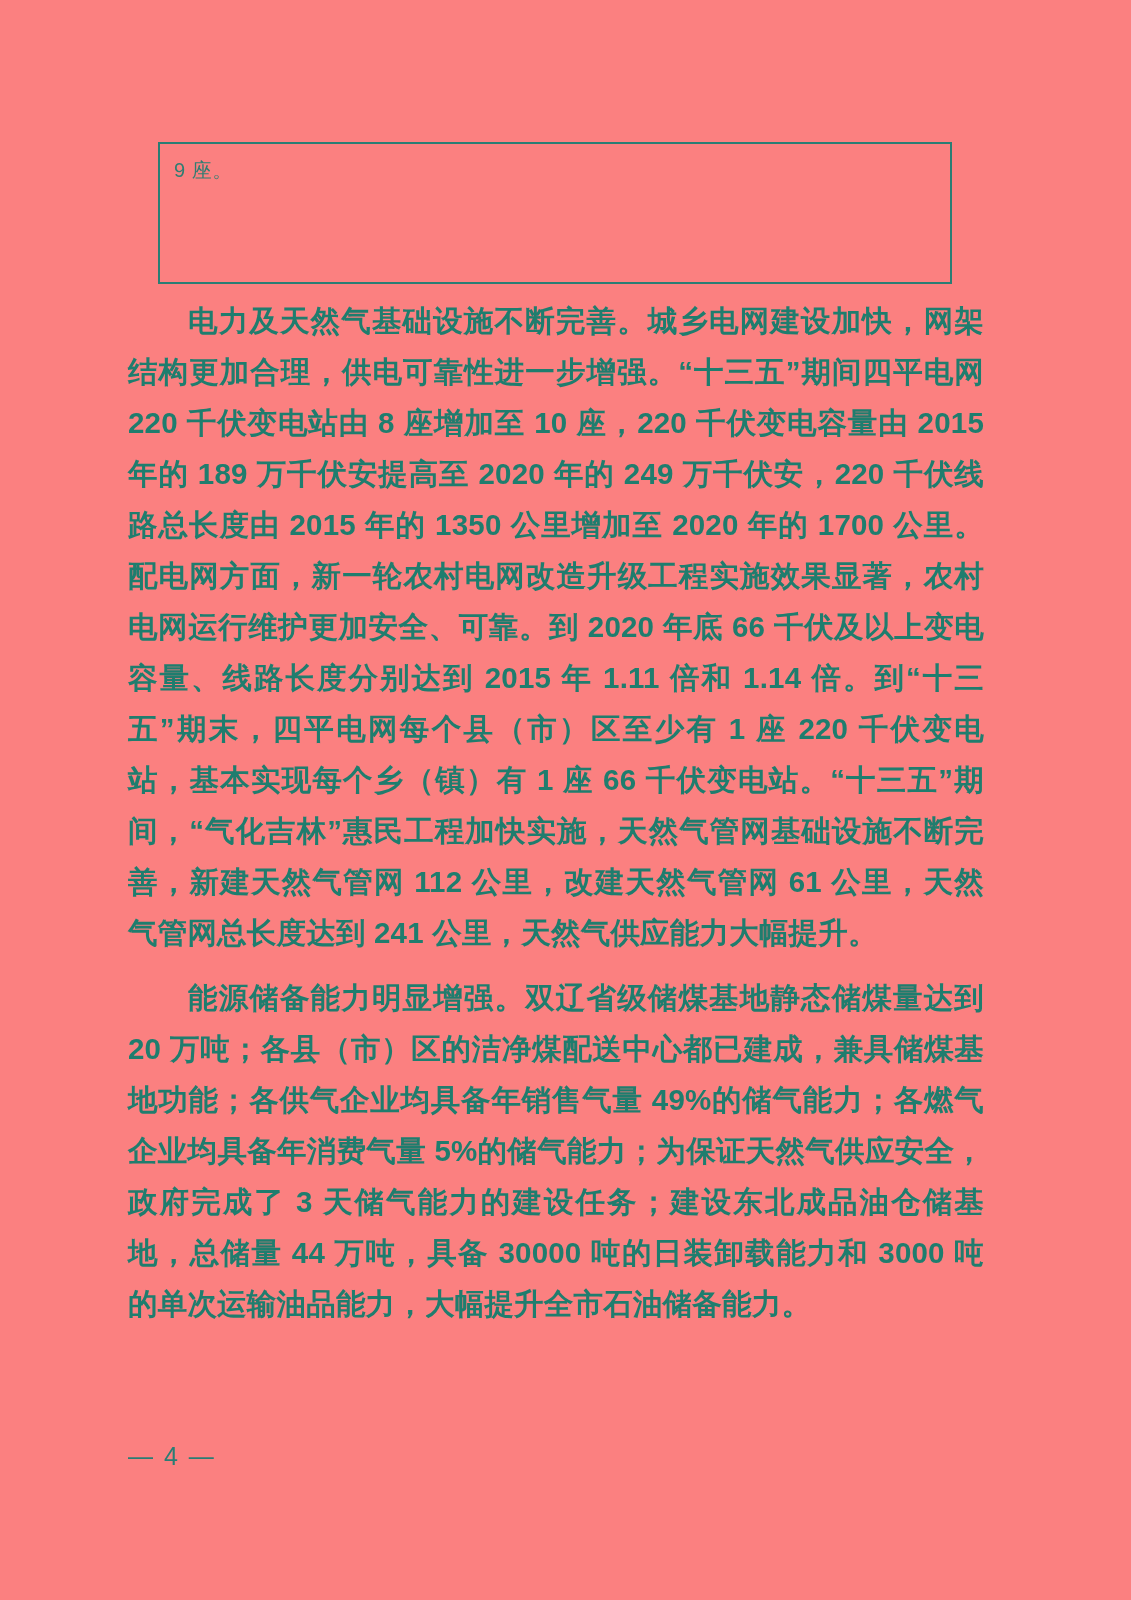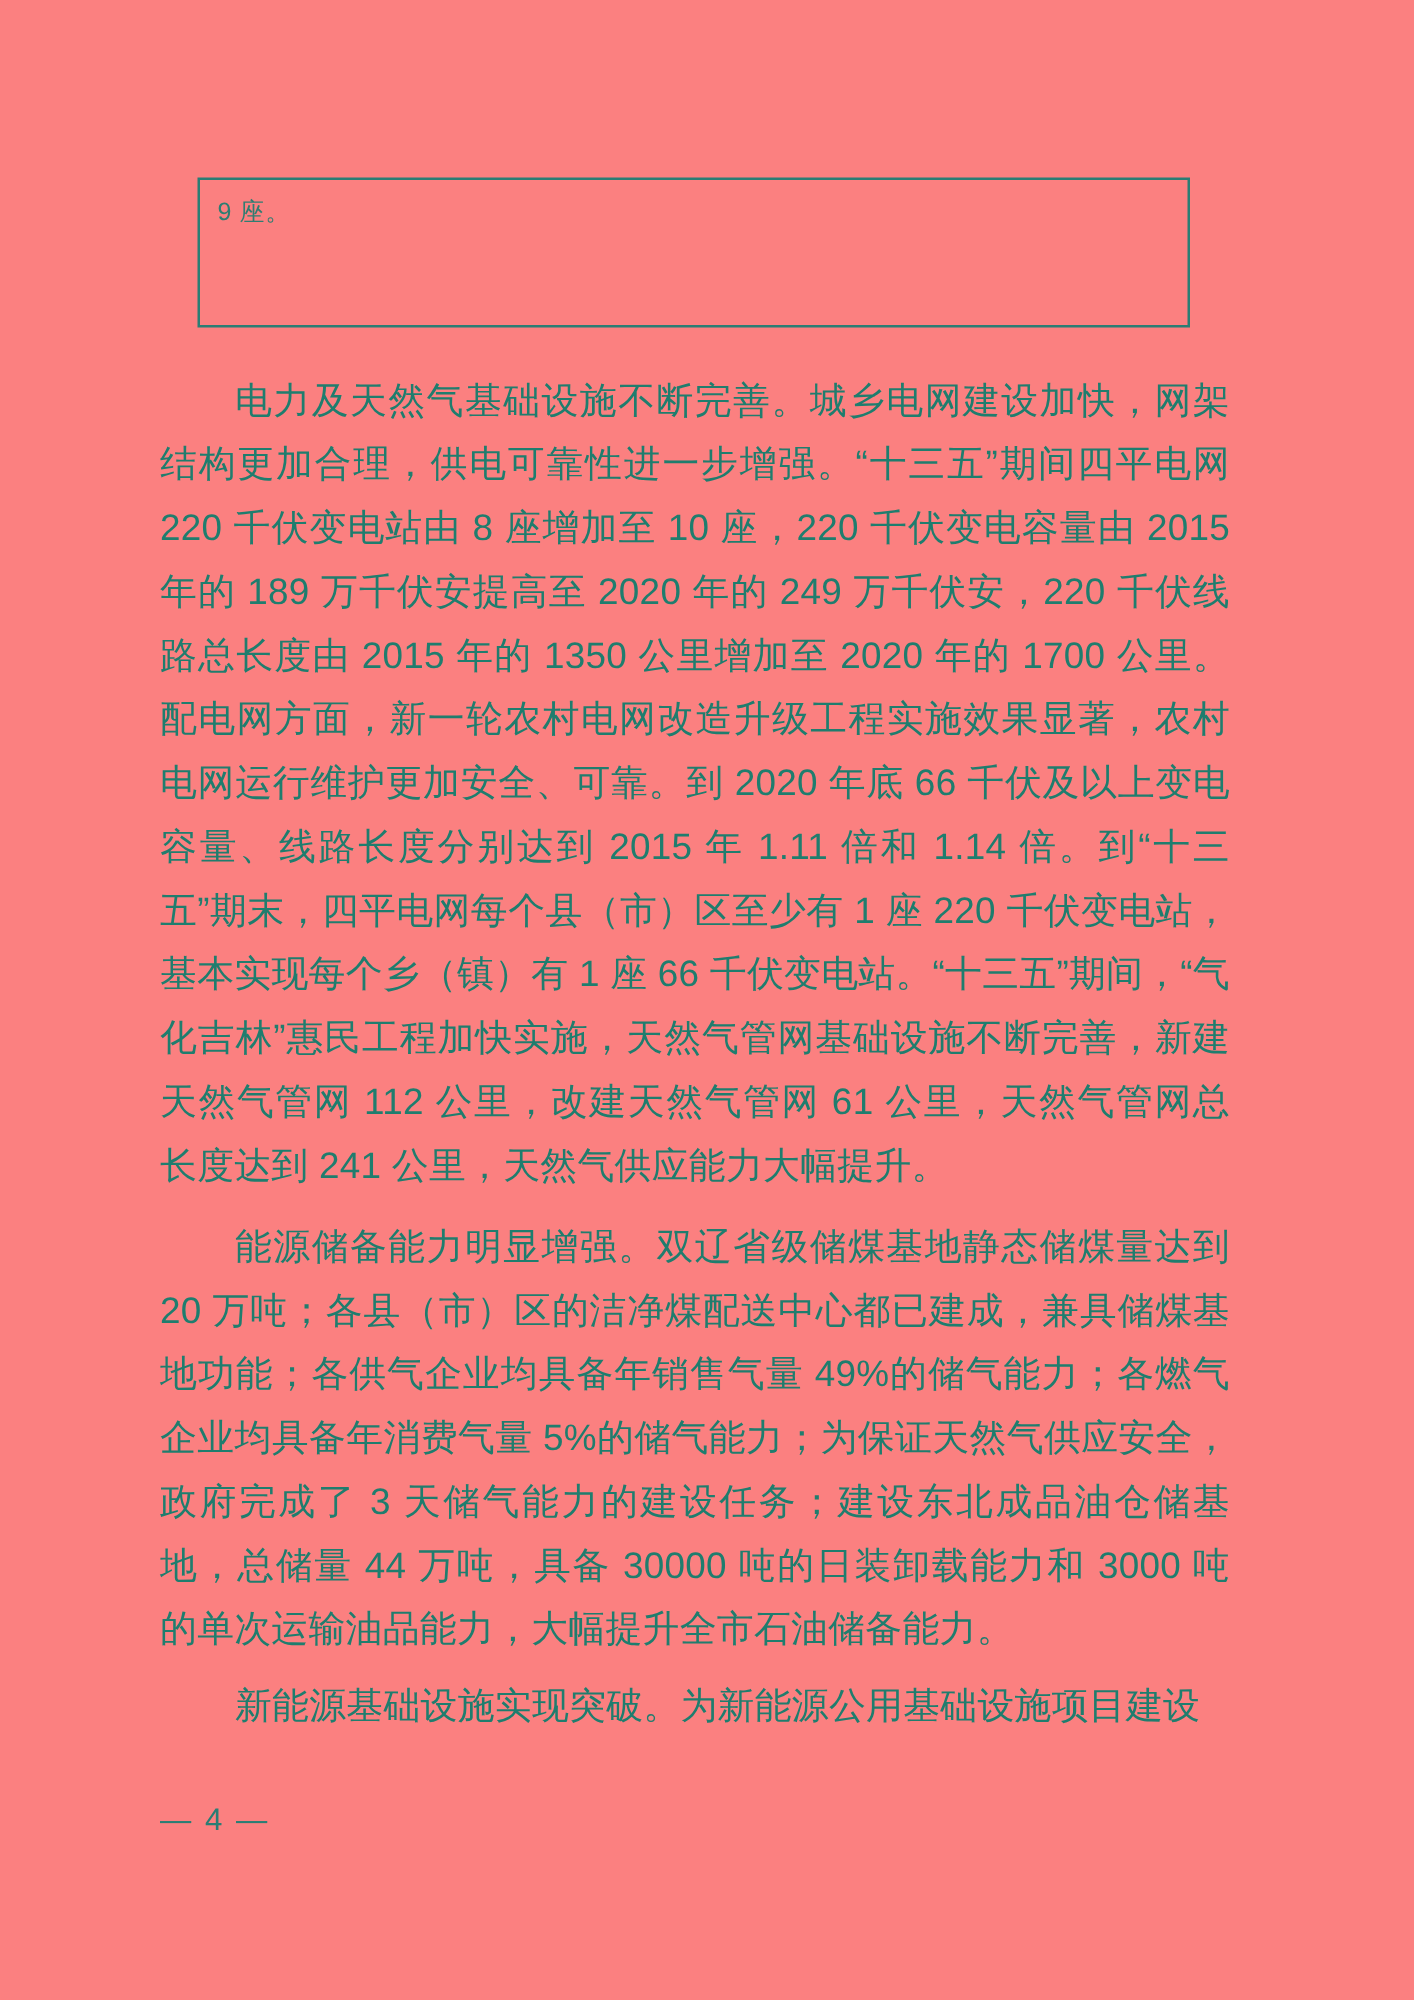--- a/index.html
+++ b/index.html
@@ -20,21 +20,21 @@
     left: 0;
     top: 0;
     width: 1131px;
     height: 1600px;
   }
   .textbox {
     position: absolute;
     left: 158px;
     top: 142px;
     width: 794px;
-    height: 120px;
+    height: 142px;
     border: 2px solid #2a7d74;
     box-sizing: border-box;
   }
   .textbox-text {
     position: absolute;
     left: 14px;
     top: 12px;
     font-size: 20px;
     line-height: 1.4;
     color: #2f7d72;
@@ -48,21 +48,21 @@
   }
   p.para {
     margin: 0 0 14px 0;
     font-size: 29.5px;
     line-height: 51px;
     text-align: justify;
     text-justify: inter-ideograph;
     text-indent: 60px;
     color: #1f7d6e;
     letter-spacing: 0.2px;
-    font-weight: 400;
+    font-weight: 700;
   }
   p.para.tight {
     margin-bottom: 10px;
   }
   .footer {
     position: absolute;
     left: 128px;
     top: 1442px;
     width: 856px;
     font-size: 25px;
@@ -75,18 +75,17 @@
 
 <div class="page">
 
   <div class="textbox">
     <div class="textbox-text">9 座。</div>
   </div>
 
   <div class="body-area">
     <p class="para">电力及天然气基础设施不断完善。城乡电网建设加快，网架结构更加合理，供电可靠性进一步增强。“十三五”期间四平电网 220 千伏变电站由 8 座增加至 10 座，220 千伏变电容量由 2015 年的 189 万千伏安提高至 2020 年的 249 万千伏安，220 千伏线路总长度由 2015 年的 1350 公里增加至 2020 年的 1700 公里。配电网方面，新一轮农村电网改造升级工程实施效果显著，农村电网运行维护更加安全、可靠。到 2020 年底 66 千伏及以上变电容量、线路长度分别达到 2015 年 1.11 倍和 1.14 倍。到“十三五”期末，四平电网每个县（市）区至少有 1 座 220 千伏变电站，基本实现每个乡（镇）有 1 座 66 千伏变电站。“十三五”期间，“气化吉林”惠民工程加快实施，天然气管网基础设施不断完善，新建天然气管网 112 公里，改建天然气管网 61 公里，天然气管网总长度达到 241 公里，天然气供应能力大幅提升。</p>
     <p class="para tight">能源储备能力明显增强。双辽省级储煤基地静态储煤量达到 20 万吨；各县（市）区的洁净煤配送中心都已建成，兼具储煤基地功能；各供气企业均具备年销售气量 49%的储气能力；各燃气企业均具备年消费气量 5%的储气能力；为保证天然气供应安全，政府完成了 3 天储气能力的建设任务；建设东北成品油仓储基地，总储量 44 万吨，具备 30000 吨的日装卸载能力和 3000 吨的单次运输油品能力，大幅提升全市石油储备能力。</p>
-    <p class="para">新能源基础设施实现突破。为新能源公用基础设施项目建设</p>
   </div>
 
   <div class="footer">— 4 —</div>
 
 </div>
 
 </body></html>

